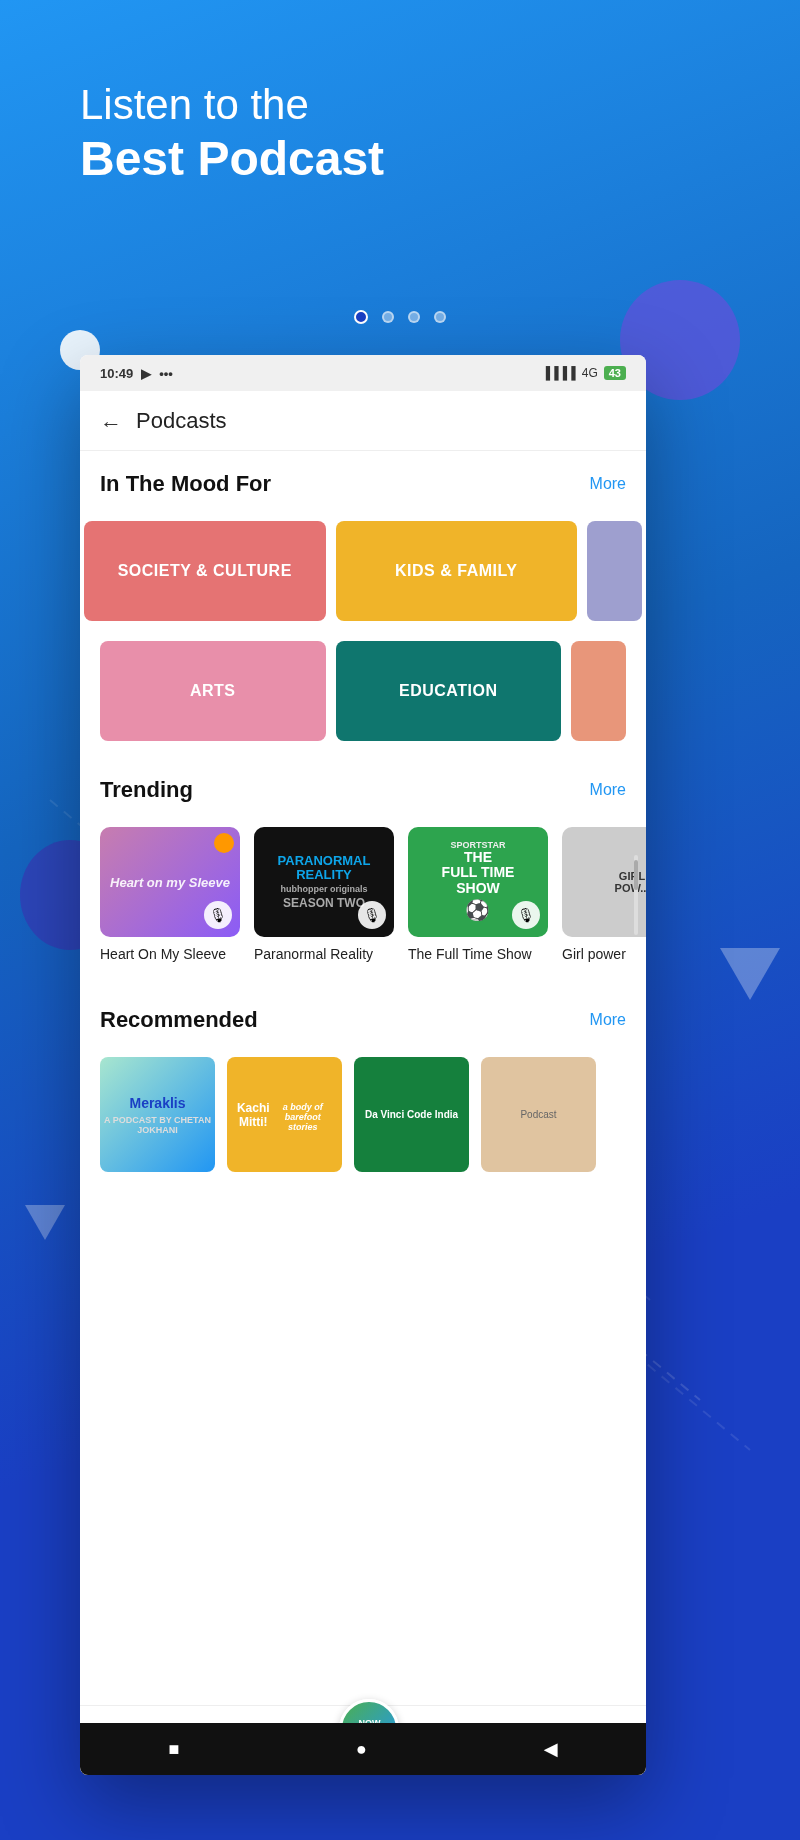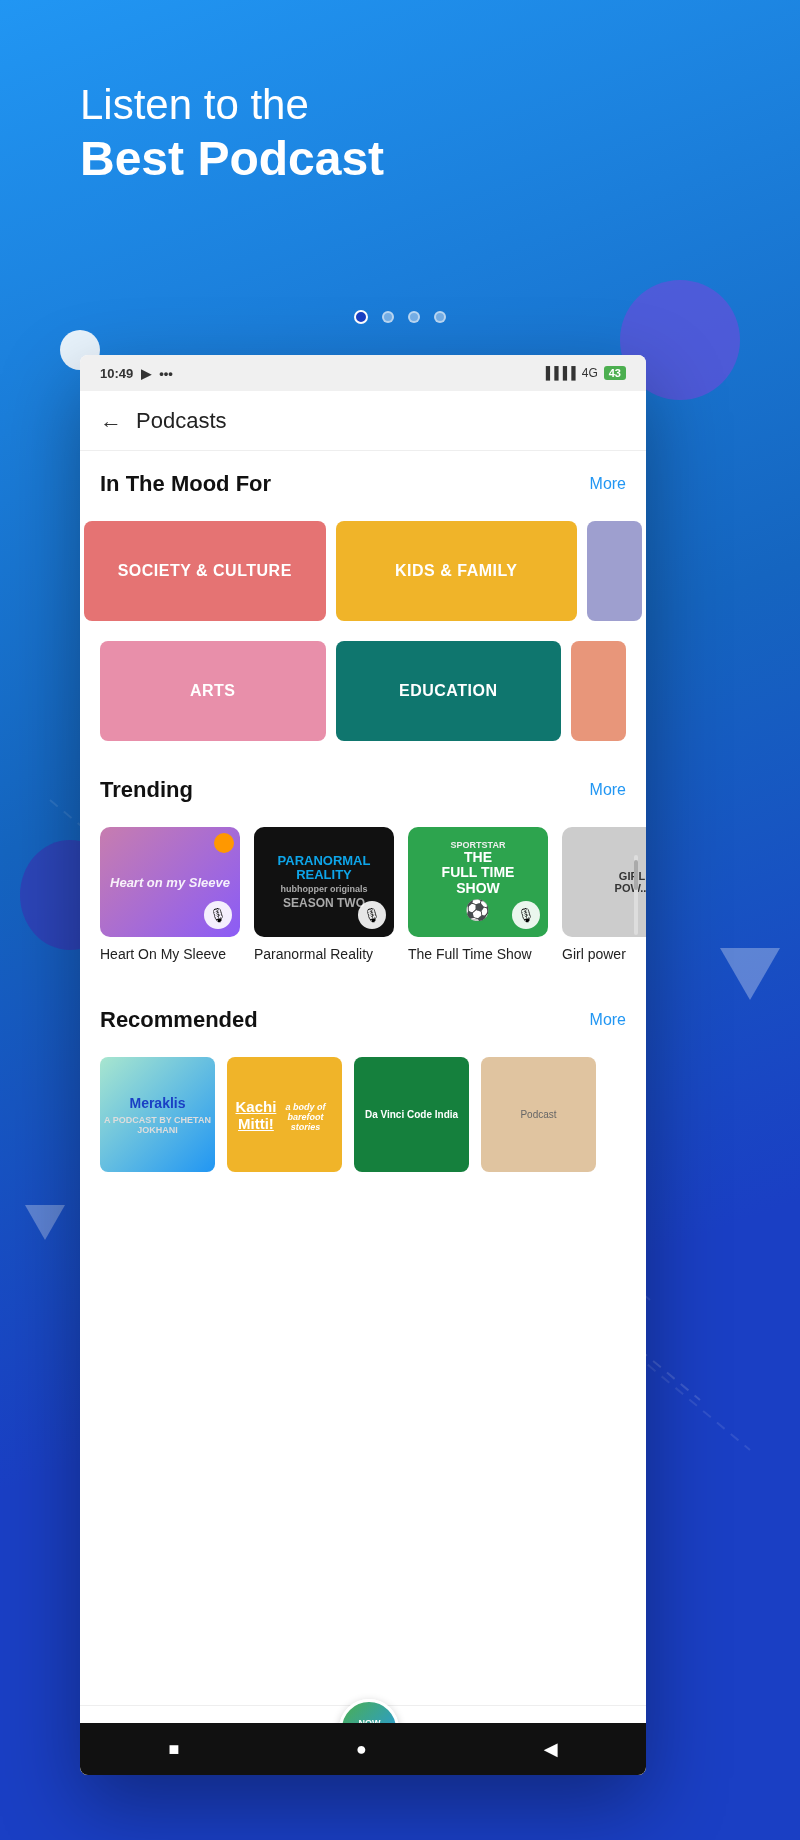--- a/index.html
+++ b/index.html
@@ -682,21 +682,21 @@
           <div class="rec-thumb">
             <div class="rec-thumb-meraklis">
               <span style="font-size:14px;font-weight:900;color:#1a3fc4;">Meraklis</span>
               <span style="font-size:9px;margin-top:4px;color:#ddd;text-align:center;">A PODCAST BY CHETAN JOKHANI</span>
             </div>
           </div>
         </div>
         <div class="rec-item">
           <div class="rec-thumb">
             <div class="rec-thumb-kachi">
-              <span style="font-size:15px;font-weight:900;text-decoration:underline;">Kachi Mitti!</span>
+              <span style="font-size:12px;font-weight:900;">Kachi Mitti!</span>
               <span style="font-size:9px;margin-top:4px;font-style:italic;">a body of barefoot stories</span>
             </div>
           </div>
         </div>
         <div class="rec-item">
           <div class="rec-thumb">
             <div class="rec-thumb-vinci">
               <span>Da Vinci Code India</span>
             </div>
           </div>

